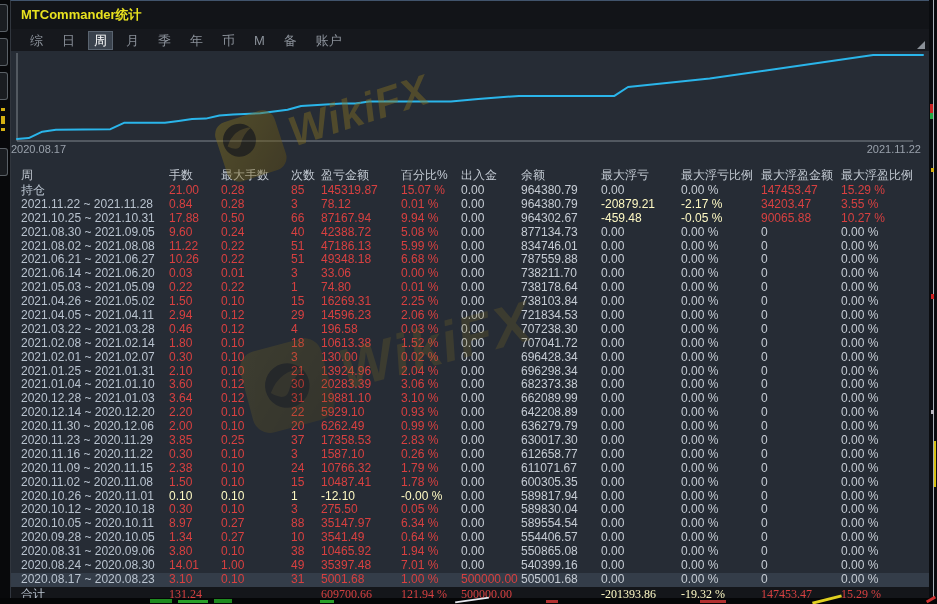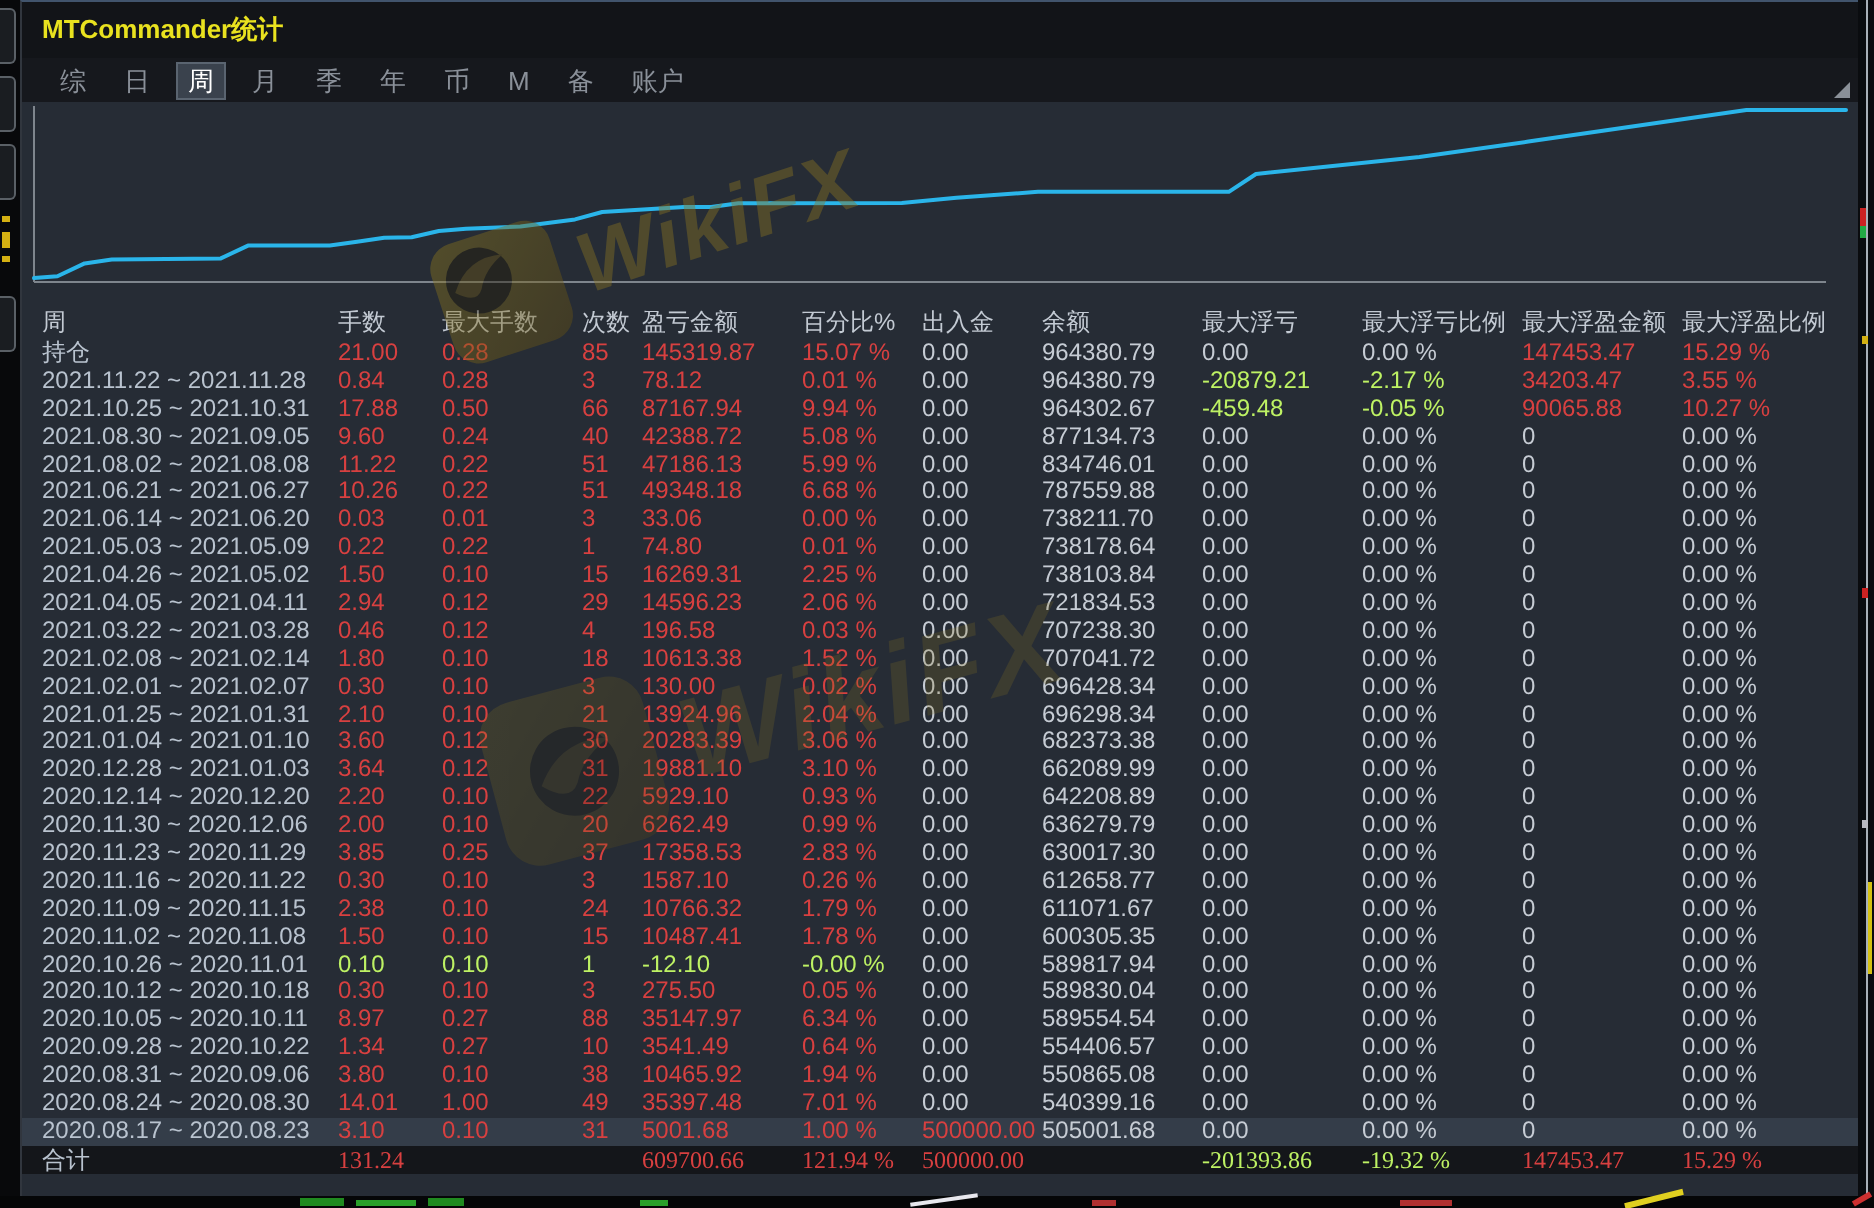--- a/index.html
+++ b/index.html
@@ -27,21 +27,21 @@
   .xlabels .xl.left{left:0;}
   .xlabels .xl.right{right:8px;}
   .chart-spacer{height:7px;}
   
   .thead,.trow{display:grid;
     grid-template-columns:158px 52px 70px 30px 80px 60px 60px 80px 80px 80px 80px 1fr;}
   .thead{height:18px;align-items:center;color:#c3cad3;font-size:12px;padding-top:2px;}
   .trow{height:13.9px;line-height:13.9px;font-size:12px;}
   .cell{white-space:nowrap;overflow:hidden;}
   .thead .cell:first-child,.trow .cell:first-child{padding-left:10px;}
-  .c-date{color:#b9c3cf}.c-red{color:#d84040}.c-green{color:#bef264}.c-neutral{color:#c6ccd4}
+  .c-date{color:#b9c3cf}.c-red{color:#d84040}.c-green{color:#fef9c3}.c-neutral{color:#c6ccd4}
   .trow.selected{background:#343d49;}
   .trow.footer{background:#14161a;height:14.5px;line-height:14.5px;font-family:Liberation Serif, serif;}
   
   .wm{position:absolute;display:flex;align-items:center;gap:10px;pointer-events:none;}
   .wm-badge{width:62px;height:62px;border-radius:13px;
             background:linear-gradient(135deg,#8f7a1e,#655012);
             display:flex;align-items:center;justify-content:center;flex:0 0 auto;}
   .wm-text{font-size:42px;font-weight:bold;font-style:italic;color:#8a7420;letter-spacing:1px;}
   
   .frag{position:absolute;}
@@ -96,20 +96,24 @@
       <div class="wm-badge">
         <svg width="44" height="44" viewBox="0 0 40 40">
           <circle cx="20" cy="20" r="15" fill="#241c06"></circle>
           <path d="M8 22 Q18 8 34 12 Q24 16 20 24 Q16 30 8 22" fill="#6b5614"></path>
         </svg>
       </div>
       <div class="wm-text">WikiFX</div>
     </div>
   </div>
 
+  <div class="xlabels">
+    <span class="xl left">2020.08.17</span>
+    <span class="xl right">2021.11.22</span>
+  </div>
 
   <div class="chart-spacer"></div>
 
   <div class="thead" id="thead">
       <div class="cell">周</div>
       <div class="cell">手数</div>
       <div class="cell">最大手数</div>
       <div class="cell">次数</div>
       <div class="cell">盈亏金额</div>
       <div class="cell">百分比%</div>
@@ -465,21 +469,21 @@
         <div class="cell c-red">35147.97</div>
         <div class="cell c-red">6.34 %</div>
         <div class="cell c-neutral">0.00</div>
         <div class="cell c-neutral">589554.54</div>
         <div class="cell c-neutral">0.00</div>
         <div class="cell c-neutral">0.00 %</div>
         <div class="cell c-neutral">0</div>
         <div class="cell c-neutral">0.00 %</div>
       </div>
       <div class="trow">
-        <div class="cell c-date">2020.09.28 ~ 2020.10.22</div>
+        <div class="cell c-date">2020.09.28 ~ 2020.10.05</div>
         <div class="cell c-red">1.34</div>
         <div class="cell c-red">0.27</div>
         <div class="cell c-red">10</div>
         <div class="cell c-red">3541.49</div>
         <div class="cell c-red">0.64 %</div>
         <div class="cell c-neutral">0.00</div>
         <div class="cell c-neutral">554406.57</div>
         <div class="cell c-neutral">0.00</div>
         <div class="cell c-neutral">0.00 %</div>
         <div class="cell c-neutral">0</div>

